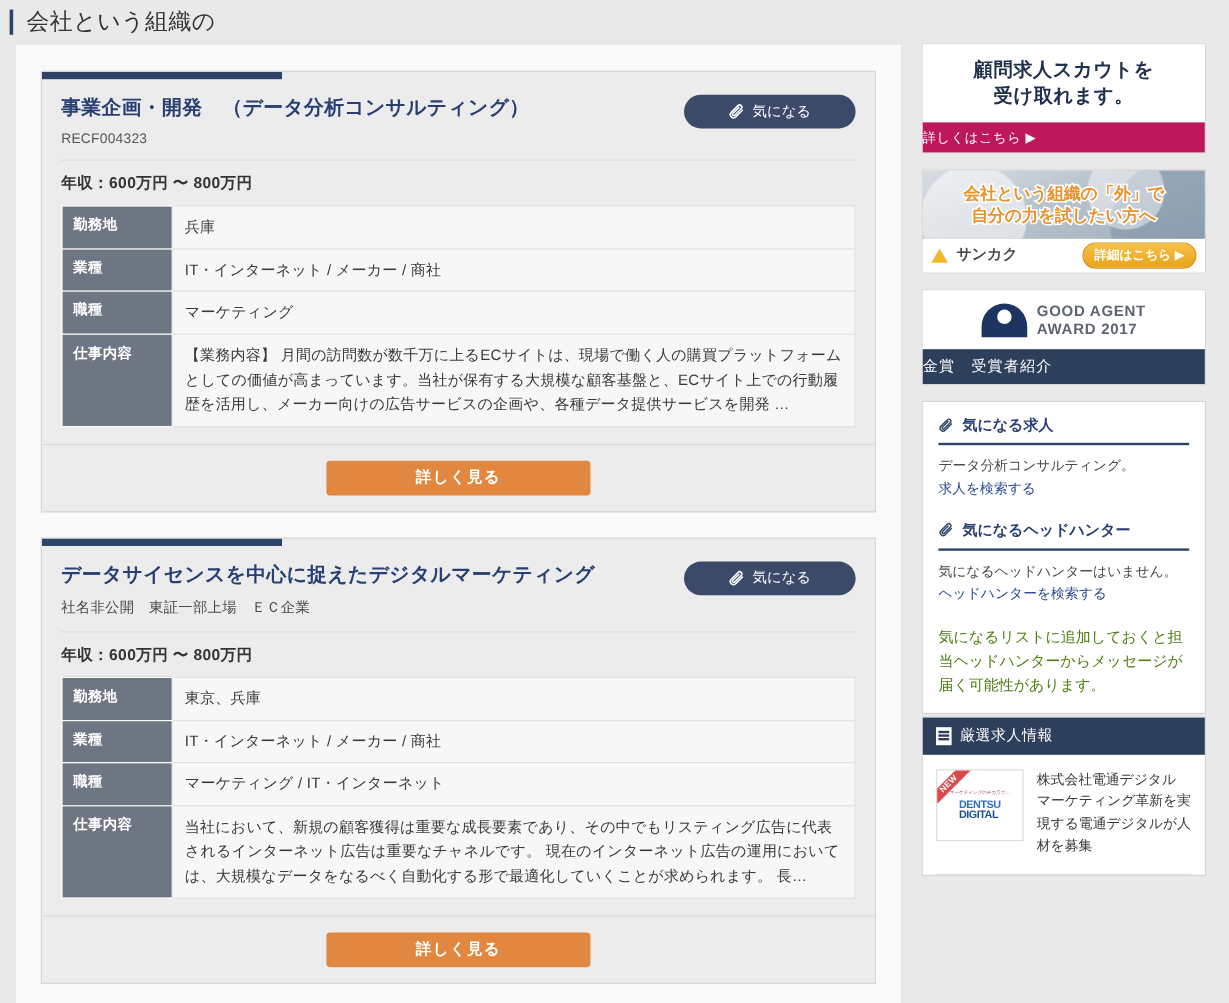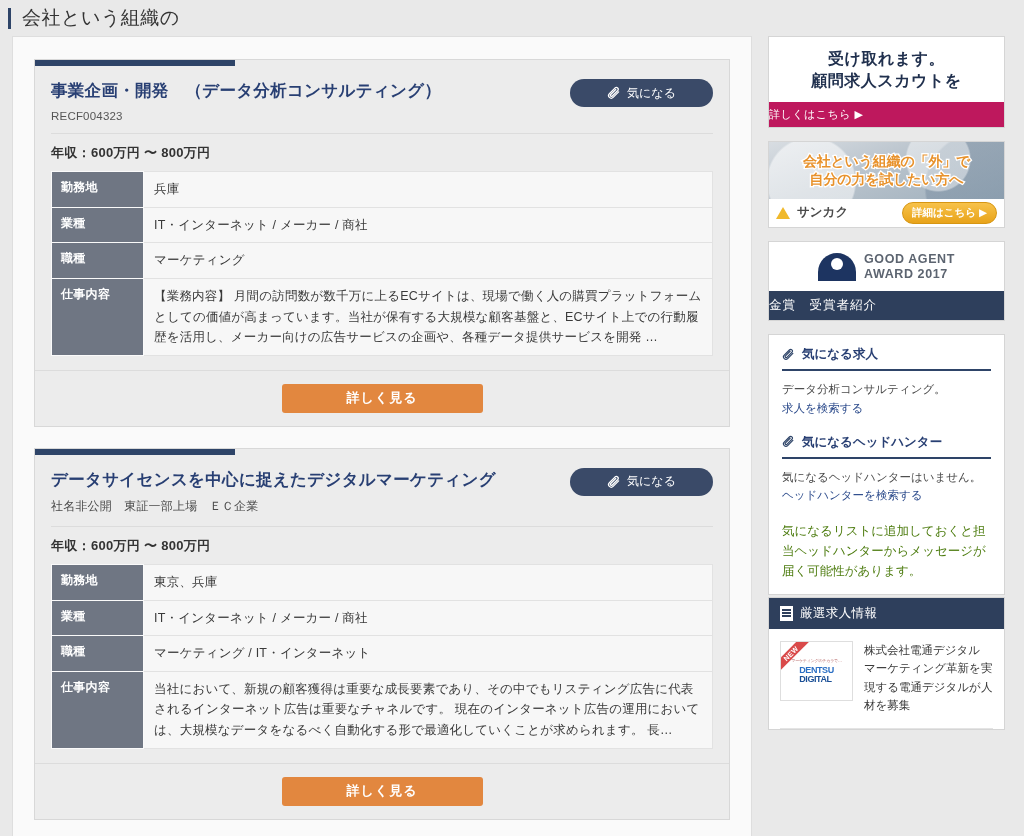--- a/index.html
+++ b/index.html
@@ -101,21 +101,21 @@
 
   .card-foot {
     margin-top: 14px;
     border-top: 1px solid #dcdcdc;
     padding: 13px 0 13px 0;
     text-align: center;
   }
   .btn-detail {
     background: #e2873f;
     color: #fff; border: none; border-radius: 3px;
-    width: 201px; height: 29px;
+    width: 220px; height: 29px;
     font-size: 13px; font-weight: bold; cursor: pointer;
     font-family: inherit; letter-spacing: 1px;
   }
 
   
   .side-banner { margin-bottom: 13px; border: 1px solid #d5d5d5; background: #fff; }
   .bn-scout-top {
     background: #fff; text-align: center;
     padding: 11px 0 9px 0;
   }
@@ -339,22 +339,22 @@
           <button class="btn-detail">詳しく見る</button>
         </div>
       </div>
 
     </div>
 
     <div class="side-col">
 
       <div class="side-banner">
         <div class="bn-scout-top">
+          <div>顧問求人スカウトを</div>
           <div>受け取れます。</div>
-          <div>顧問求人スカウトを</div>
         </div>
         <div class="bn-scout-cta">詳しくはこちら ▶</div>
       </div>
 
       <div class="side-banner">
         <div class="bn-sankaku-img">
           <span>会社という組織の「外」で</span>
           <span>自分の力を試したい方へ</span>
         </div>
         <div class="bn-sankaku-bot">

